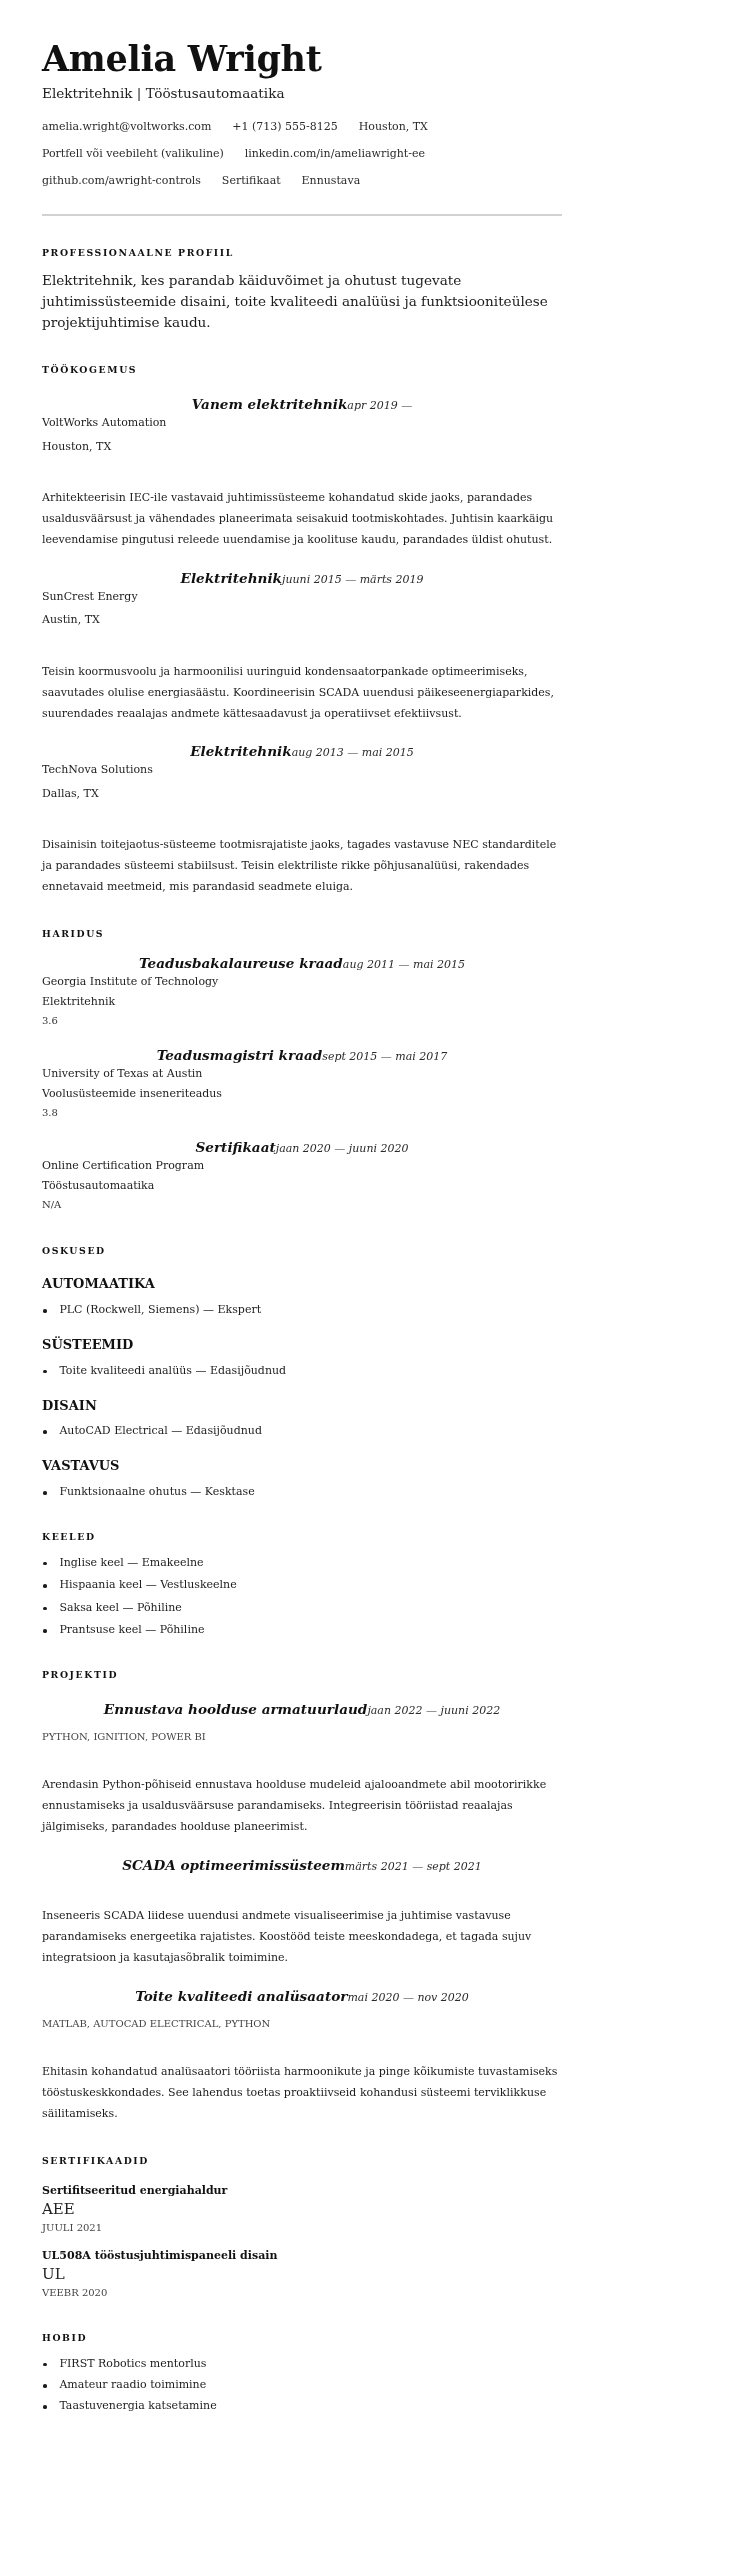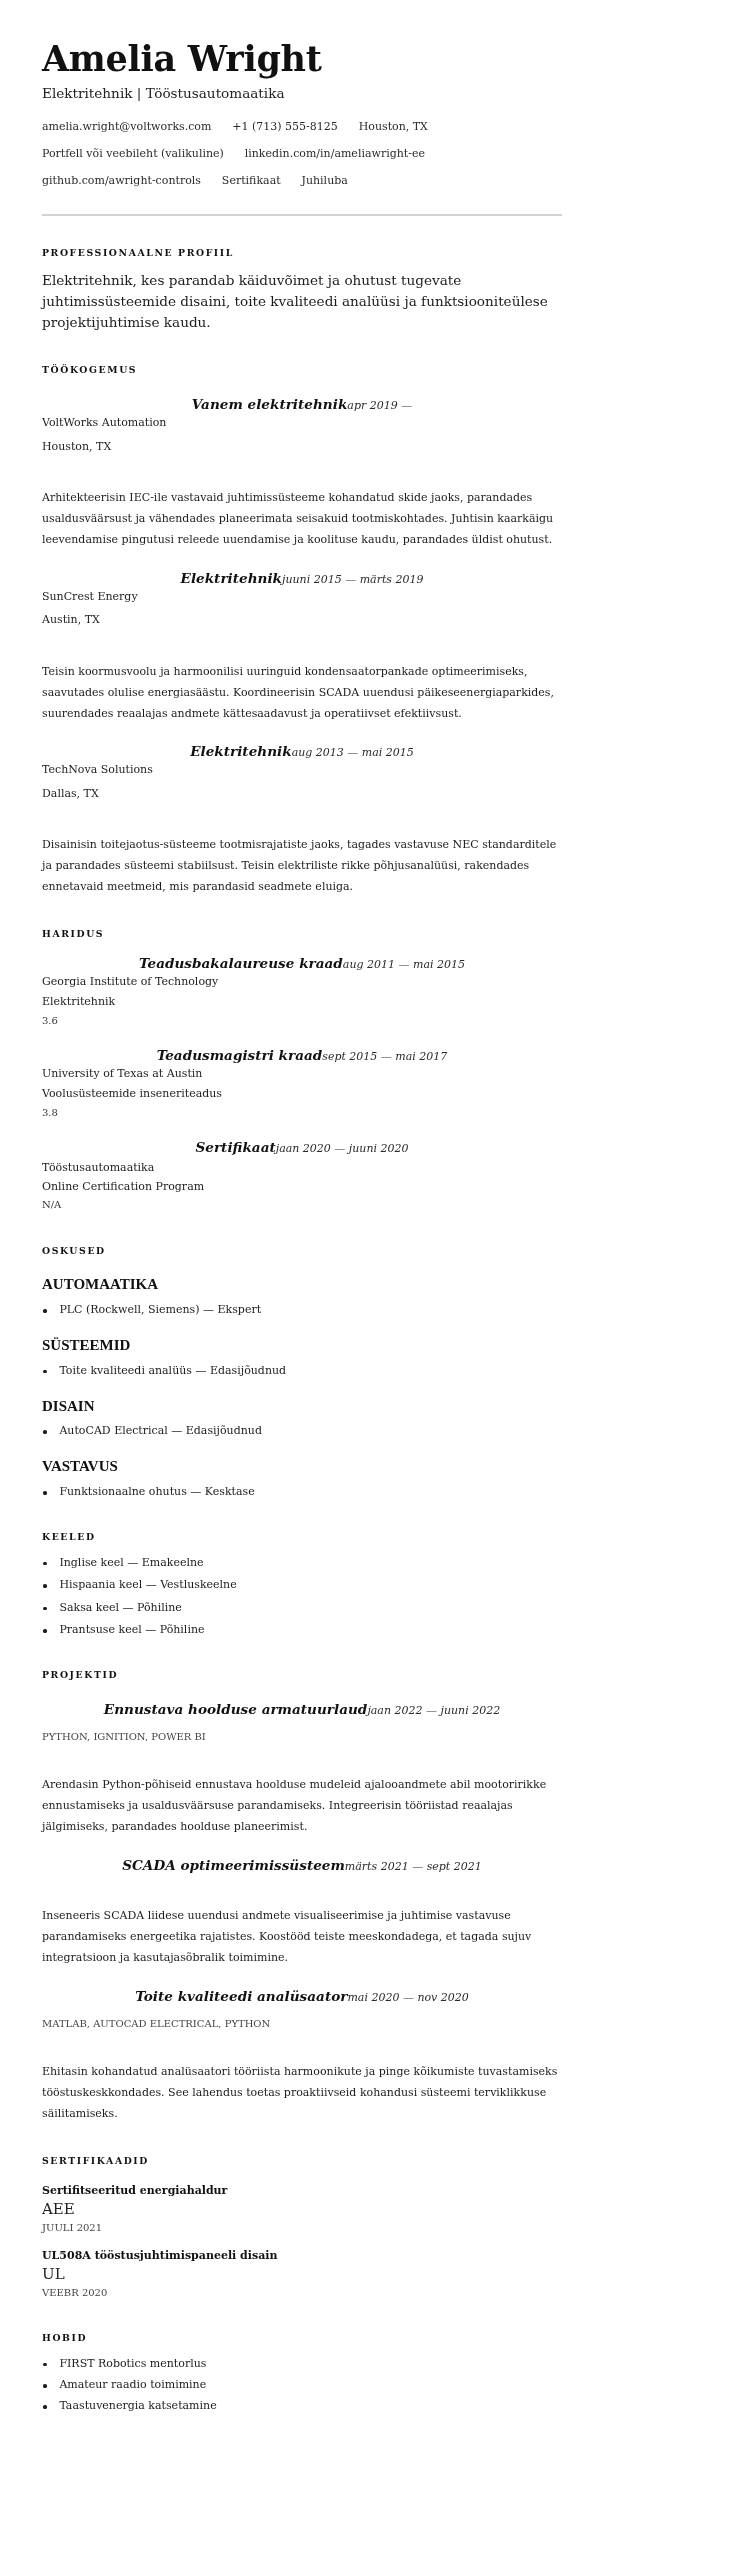--- a/index.html
+++ b/index.html
@@ -86,26 +86,25 @@
       line-height: 21px;
       color: #1c1c1c;
       margin-top: 32px;
     }
     .edu-entry { margin-top: 16px; }
     .edu-entry:first-of-type { margin-top: 13.6px; }
     .edu-line { font-size: 11px; line-height: 21px; color: #222; }
     .edu-gpa { font-size: 10px; line-height: 18.6px; color: #333; }
     .skill-group { margin-top: 18.6px; }
     .skill-group-title {
-      font-size: 15px;
+      font-size: 13px;
       font-weight: bold;
       text-transform: uppercase;
       line-height: 16px;
       color: #111;
-      font-family: Liberation Serif, serif;
     }
     ul.bullets {
       list-style: none;
       margin-top: 8.7px;
     }
     ul.bullets li {
       font-size: 11px;
       line-height: 17.4px;
       color: #1c1c1c;
       position: relative;
@@ -160,21 +159,21 @@
         <span>+1 (713) 555-8125</span>
         <span>Houston, TX</span>
       </div>
       <div class="contact-row">
         <span>Portfell või veebileht (valikuline)</span>
         <span>linkedin.com/in/ameliawright-ee</span>
       </div>
       <div class="contact-row">
         <span>github.com/awright-controls</span>
         <span>Sertifikaat</span>
-        <span>Juhiluba</span>
+        <span>Ennustava</span>
       </div>
     </div>
     <div class="rule"></div>
   </header>
 
   <section class="section">
     <h2 class="section-title">Professionaalne profiil</h2>
     <p class="summary">Elektritehnik, kes parandab käiduvõimet ja ohutust tugevate juhtimissüsteemide disaini, toite kvaliteedi analüüsi ja funktsiooniteülese projektijuhtimise kaudu.</p>
   </section>
 
@@ -233,22 +232,22 @@
       <div class="edu-line" style="line-height:17.4px;">University of Texas at Austin</div>
       <div class="edu-line">Voolusüsteemide inseneriteadus</div>
       <div class="edu-gpa">3.8</div>
     </div>
 
     <div class="edu-entry">
       <div class="entry-head">
         <div class="entry-title">Sertifikaat</div>
         <div class="entry-date">jaan 2020 — juuni 2020</div>
       </div>
+      <div class="edu-line" style="line-height:17.4px;">Online Certification Program</div>
       <div class="edu-line">Tööstusautomaatika</div>
-      <div class="edu-line" style="line-height:17.4px;">Online Certification Program</div>
       <div class="edu-gpa">N/A</div>
     </div>
   </section>
 
   <section class="section">
     <h2 class="section-title">Oskused</h2>
 
     <div class="skill-group">
       <div class="skill-group-title">Automaatika</div>
       <ul class="bullets">

